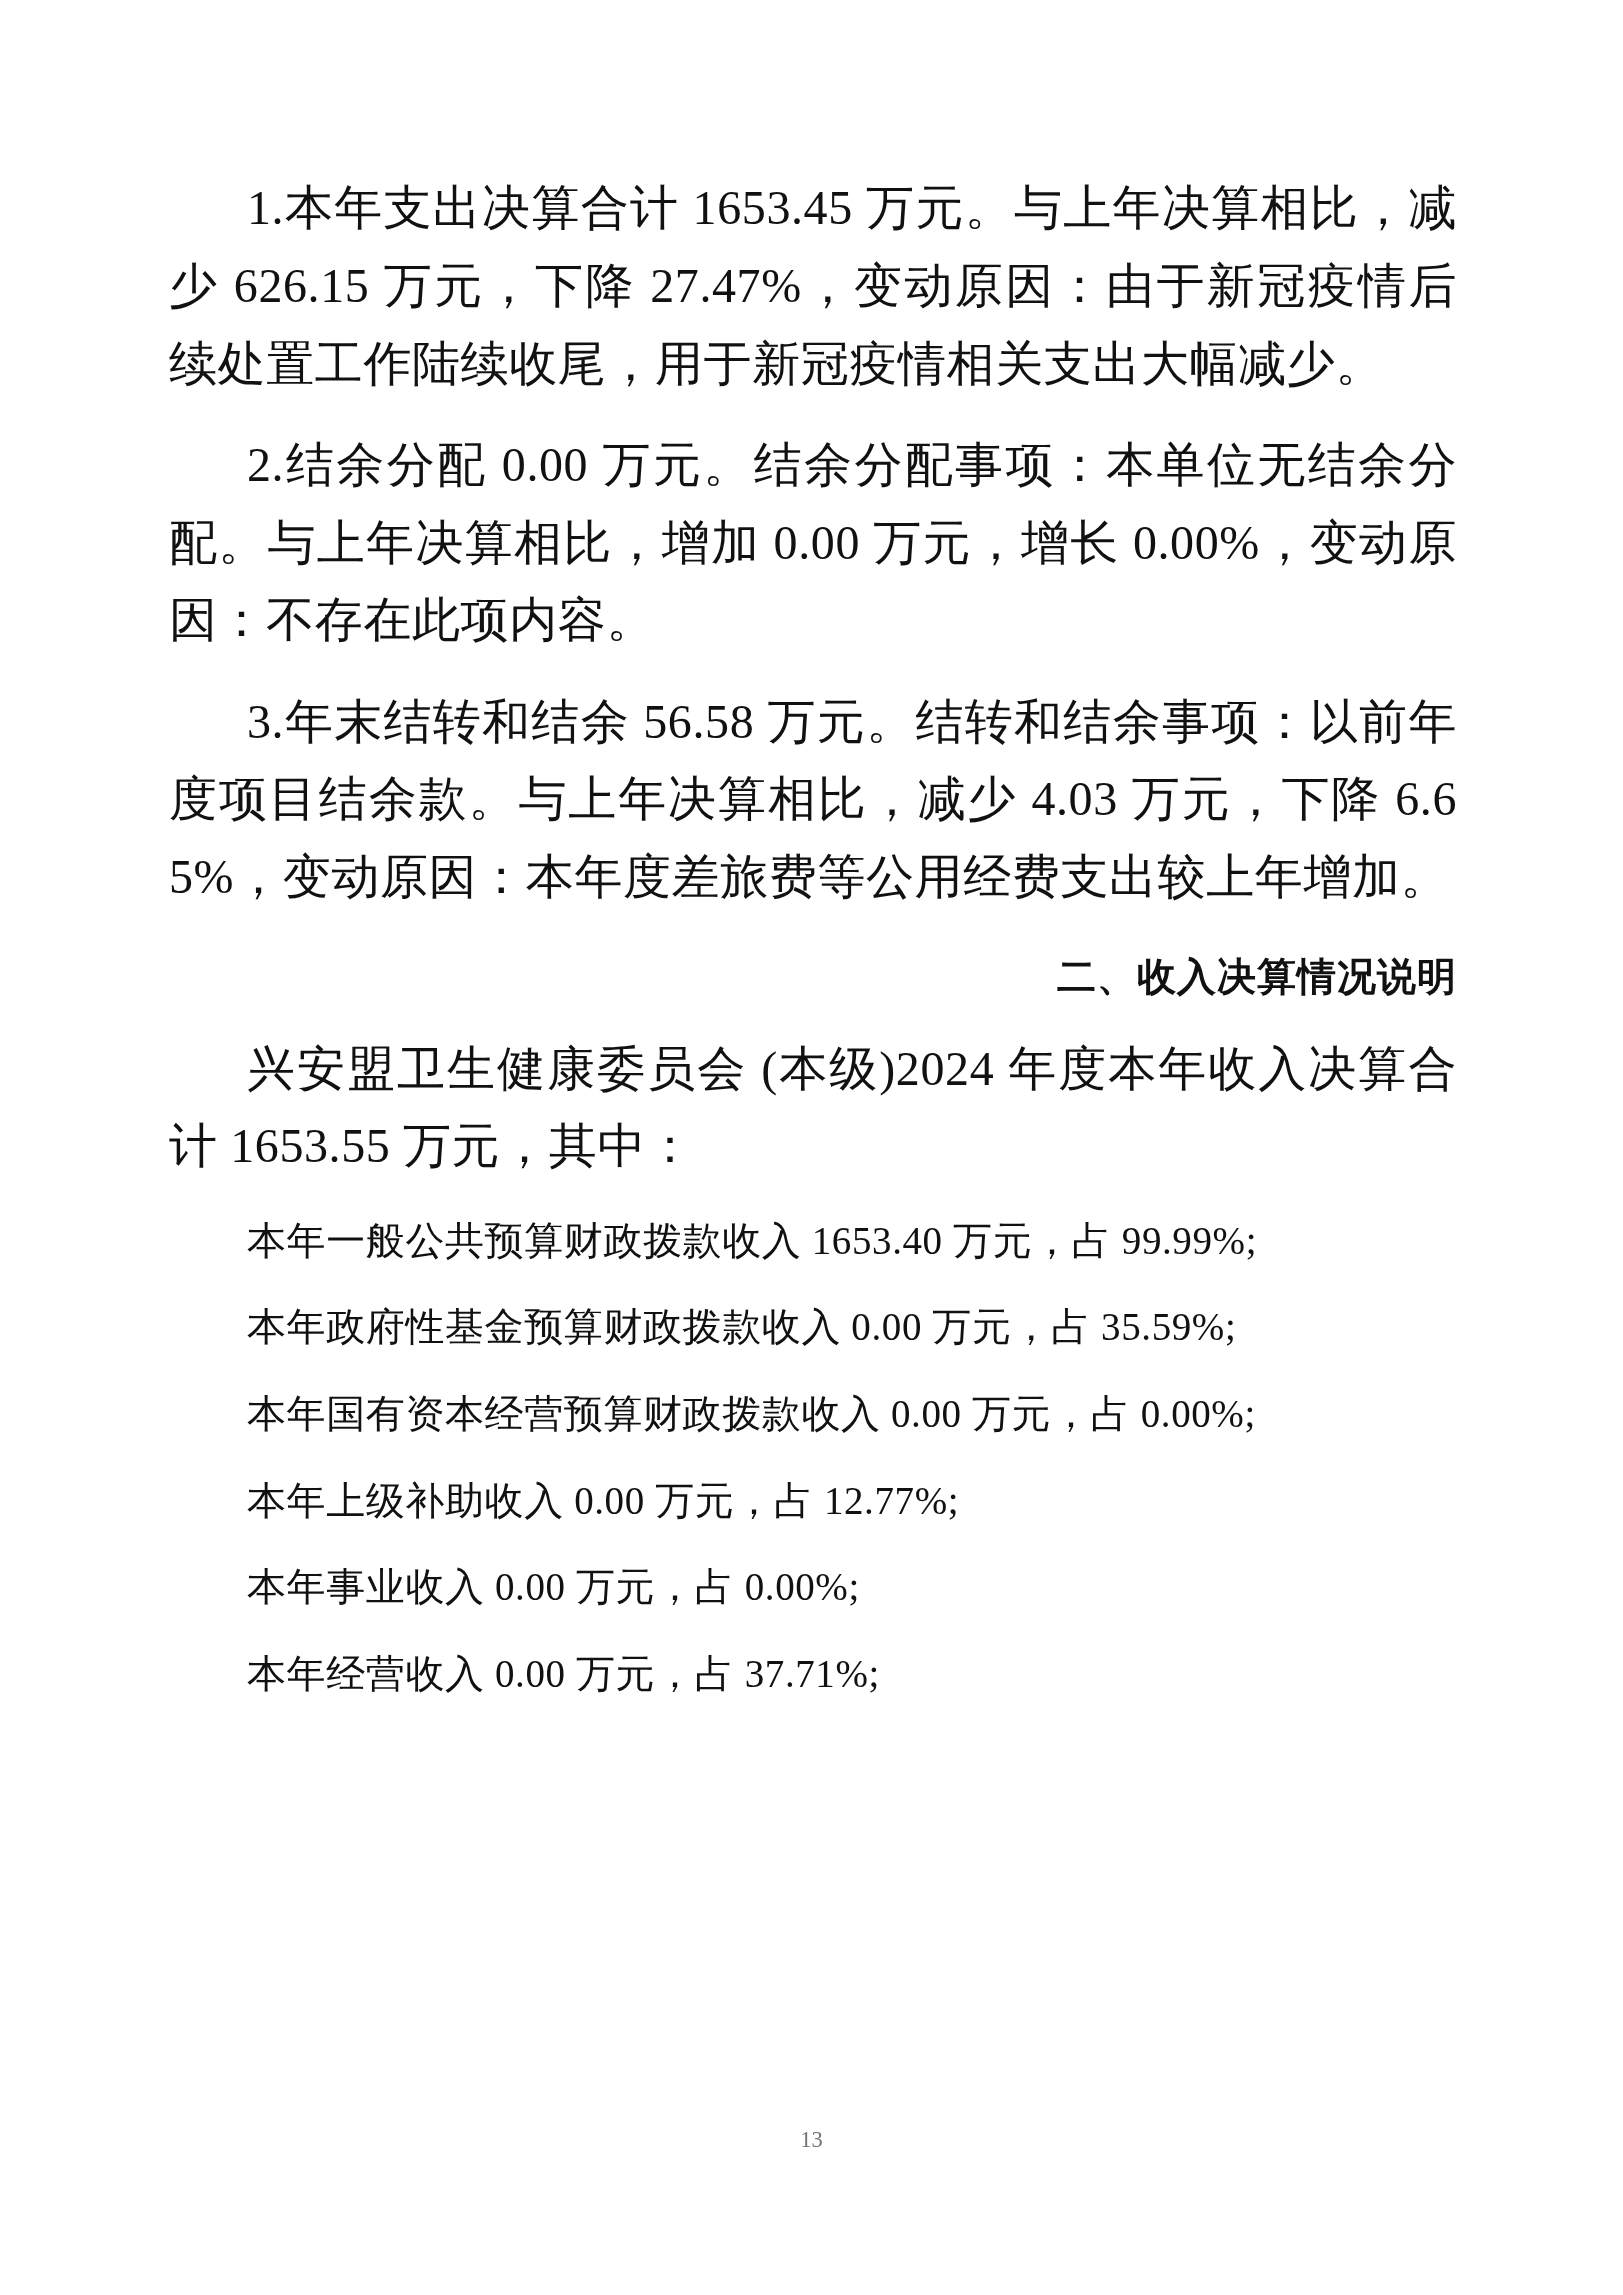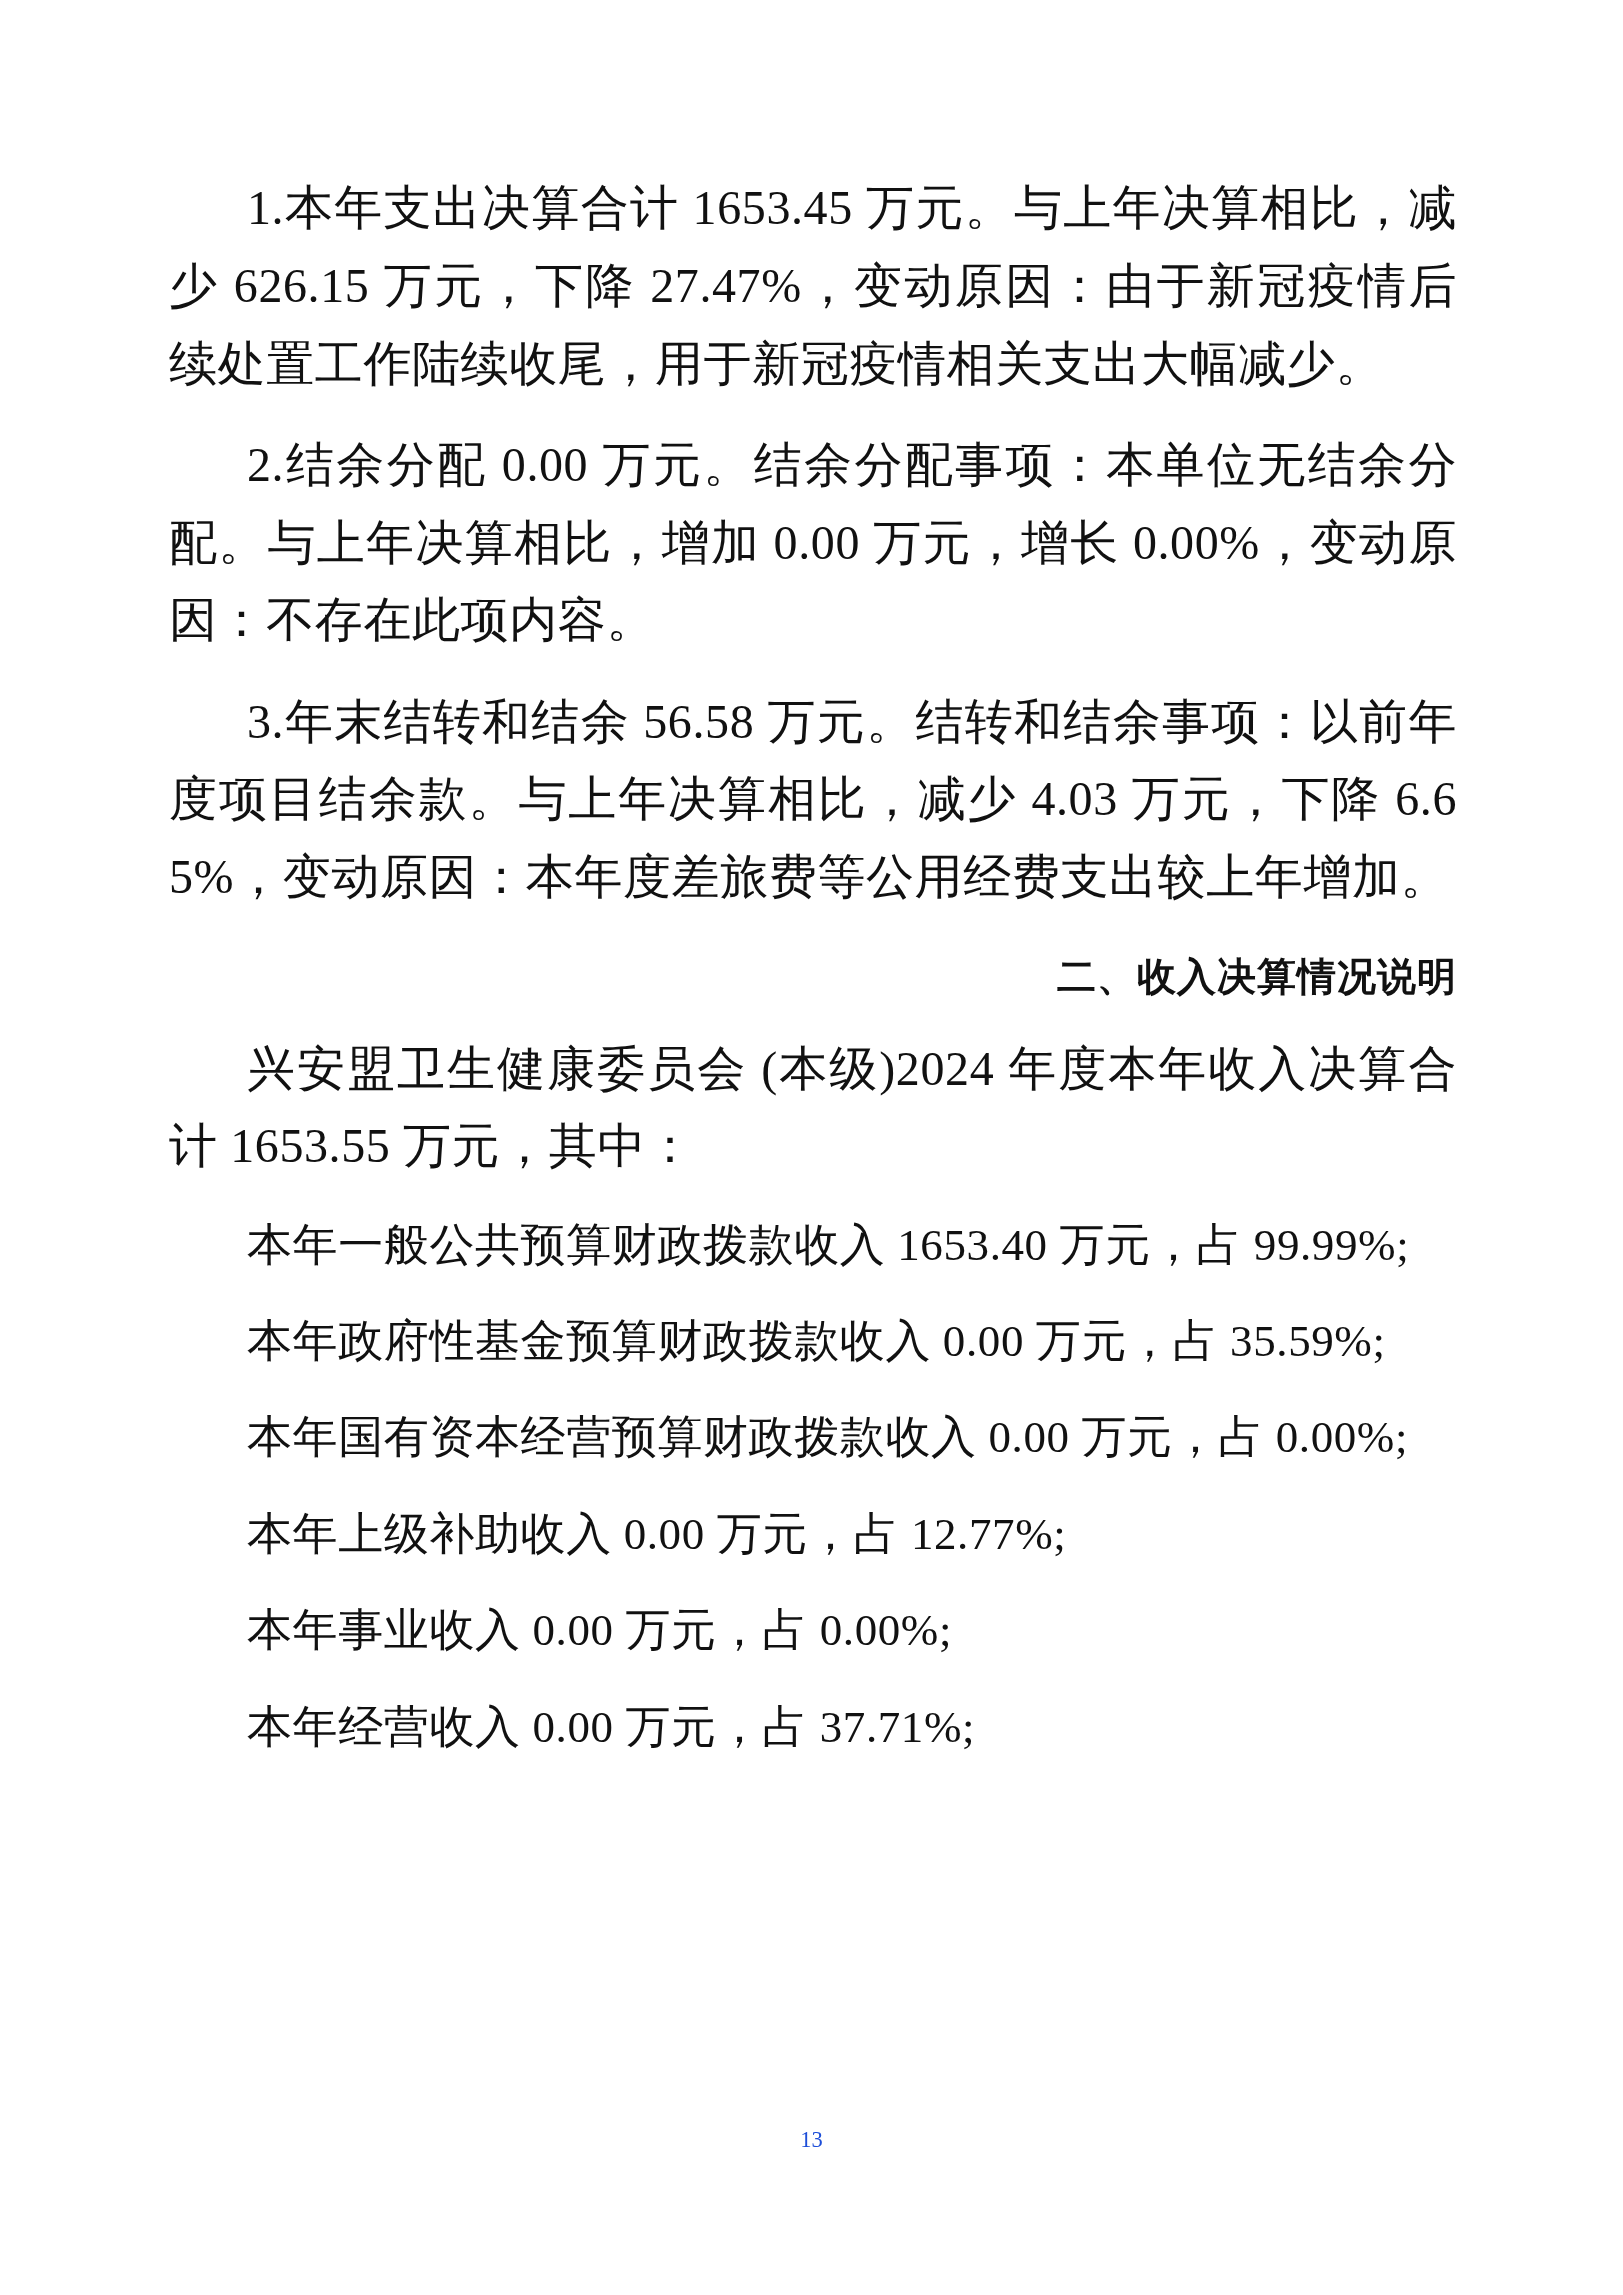--- a/index.html
+++ b/index.html
@@ -39,36 +39,36 @@
     font-size: 39px;
     font-weight: bold;
     line-height: 1.6;
     letter-spacing: 1px;
     margin: 30px 0 21.5px 0;
     text-indent: 78px;
     font-family: "Liberation Sans", "DejaVu Sans", sans-serif;
     text-align: right;
   }
   .list-line {
-    font-size: 45px;
+    font-size: 39px;
     line-height: 1.62;
     letter-spacing: 0.6px;
     margin: 0 0 23.5px 0;
     text-indent: 78px;
     word-break: break-all;
   }
   .pagenum {
     position: absolute;
     left: 0;
     right: 0;
     top: 2127px;
     text-align: center;
     font-size: 22.5px;
     font-family: "Liberation Serif", "DejaVu Serif", serif;
-    color: #1d4ed8;
+    color: #737373;
   }
 </style>
 </head>
 <body>
 
 <div class="page">
   <div class="content">
 
     <p class="para">1.本年支出决算合计 1653.45 万元。与上年决算相比，减少 626.15 万元，下降 27.47%，变动原因：由于新冠疫情后续处置工作陆续收尾，用于新冠疫情相关支出大幅减少。</p>
 

